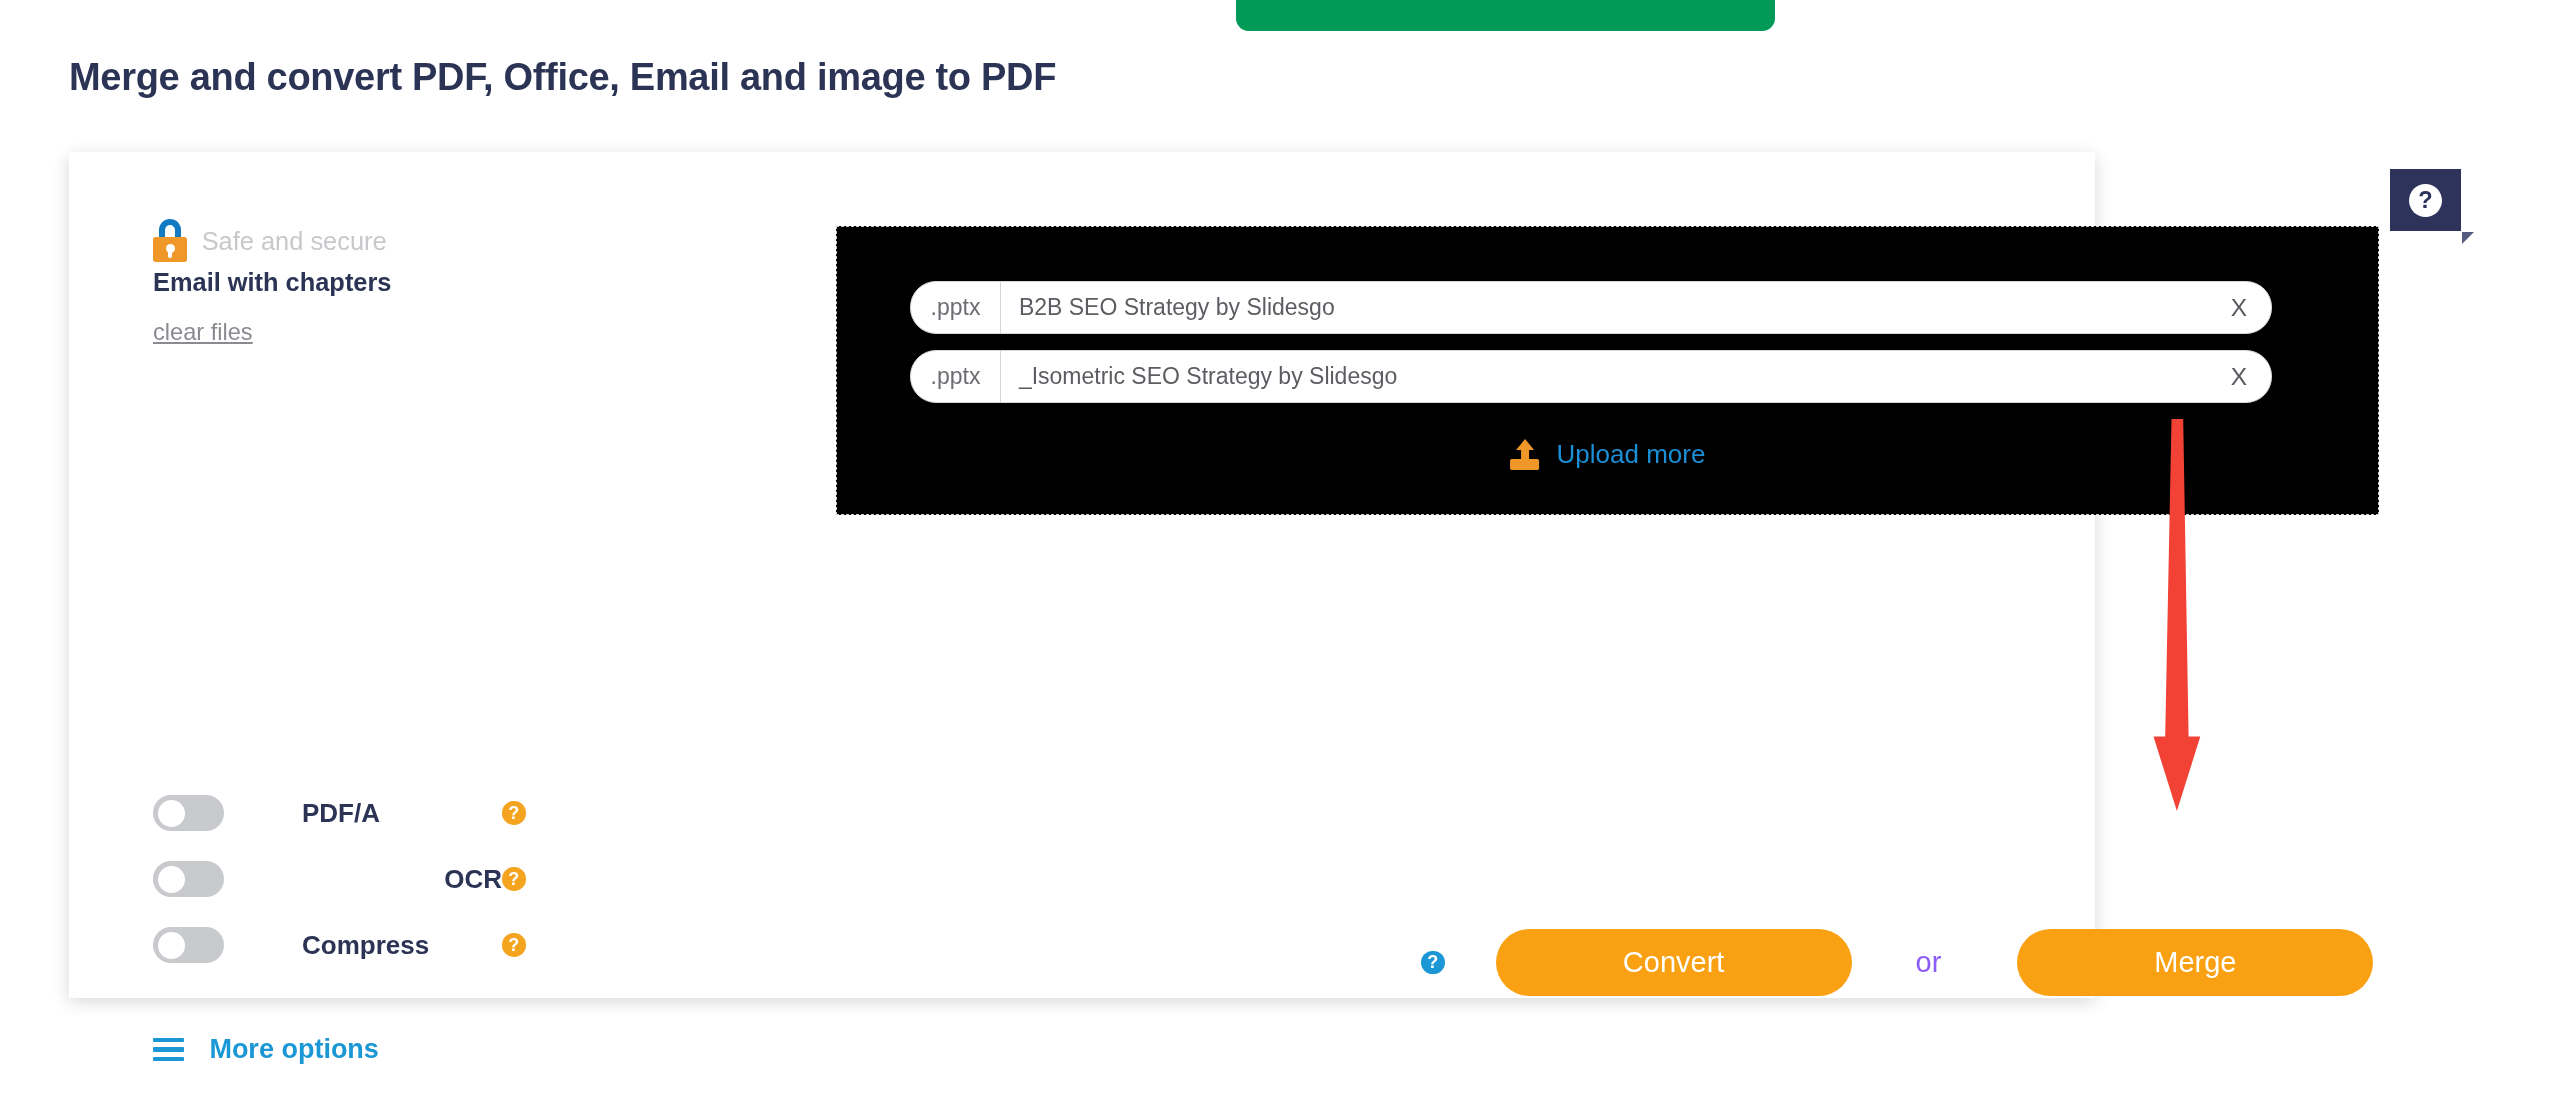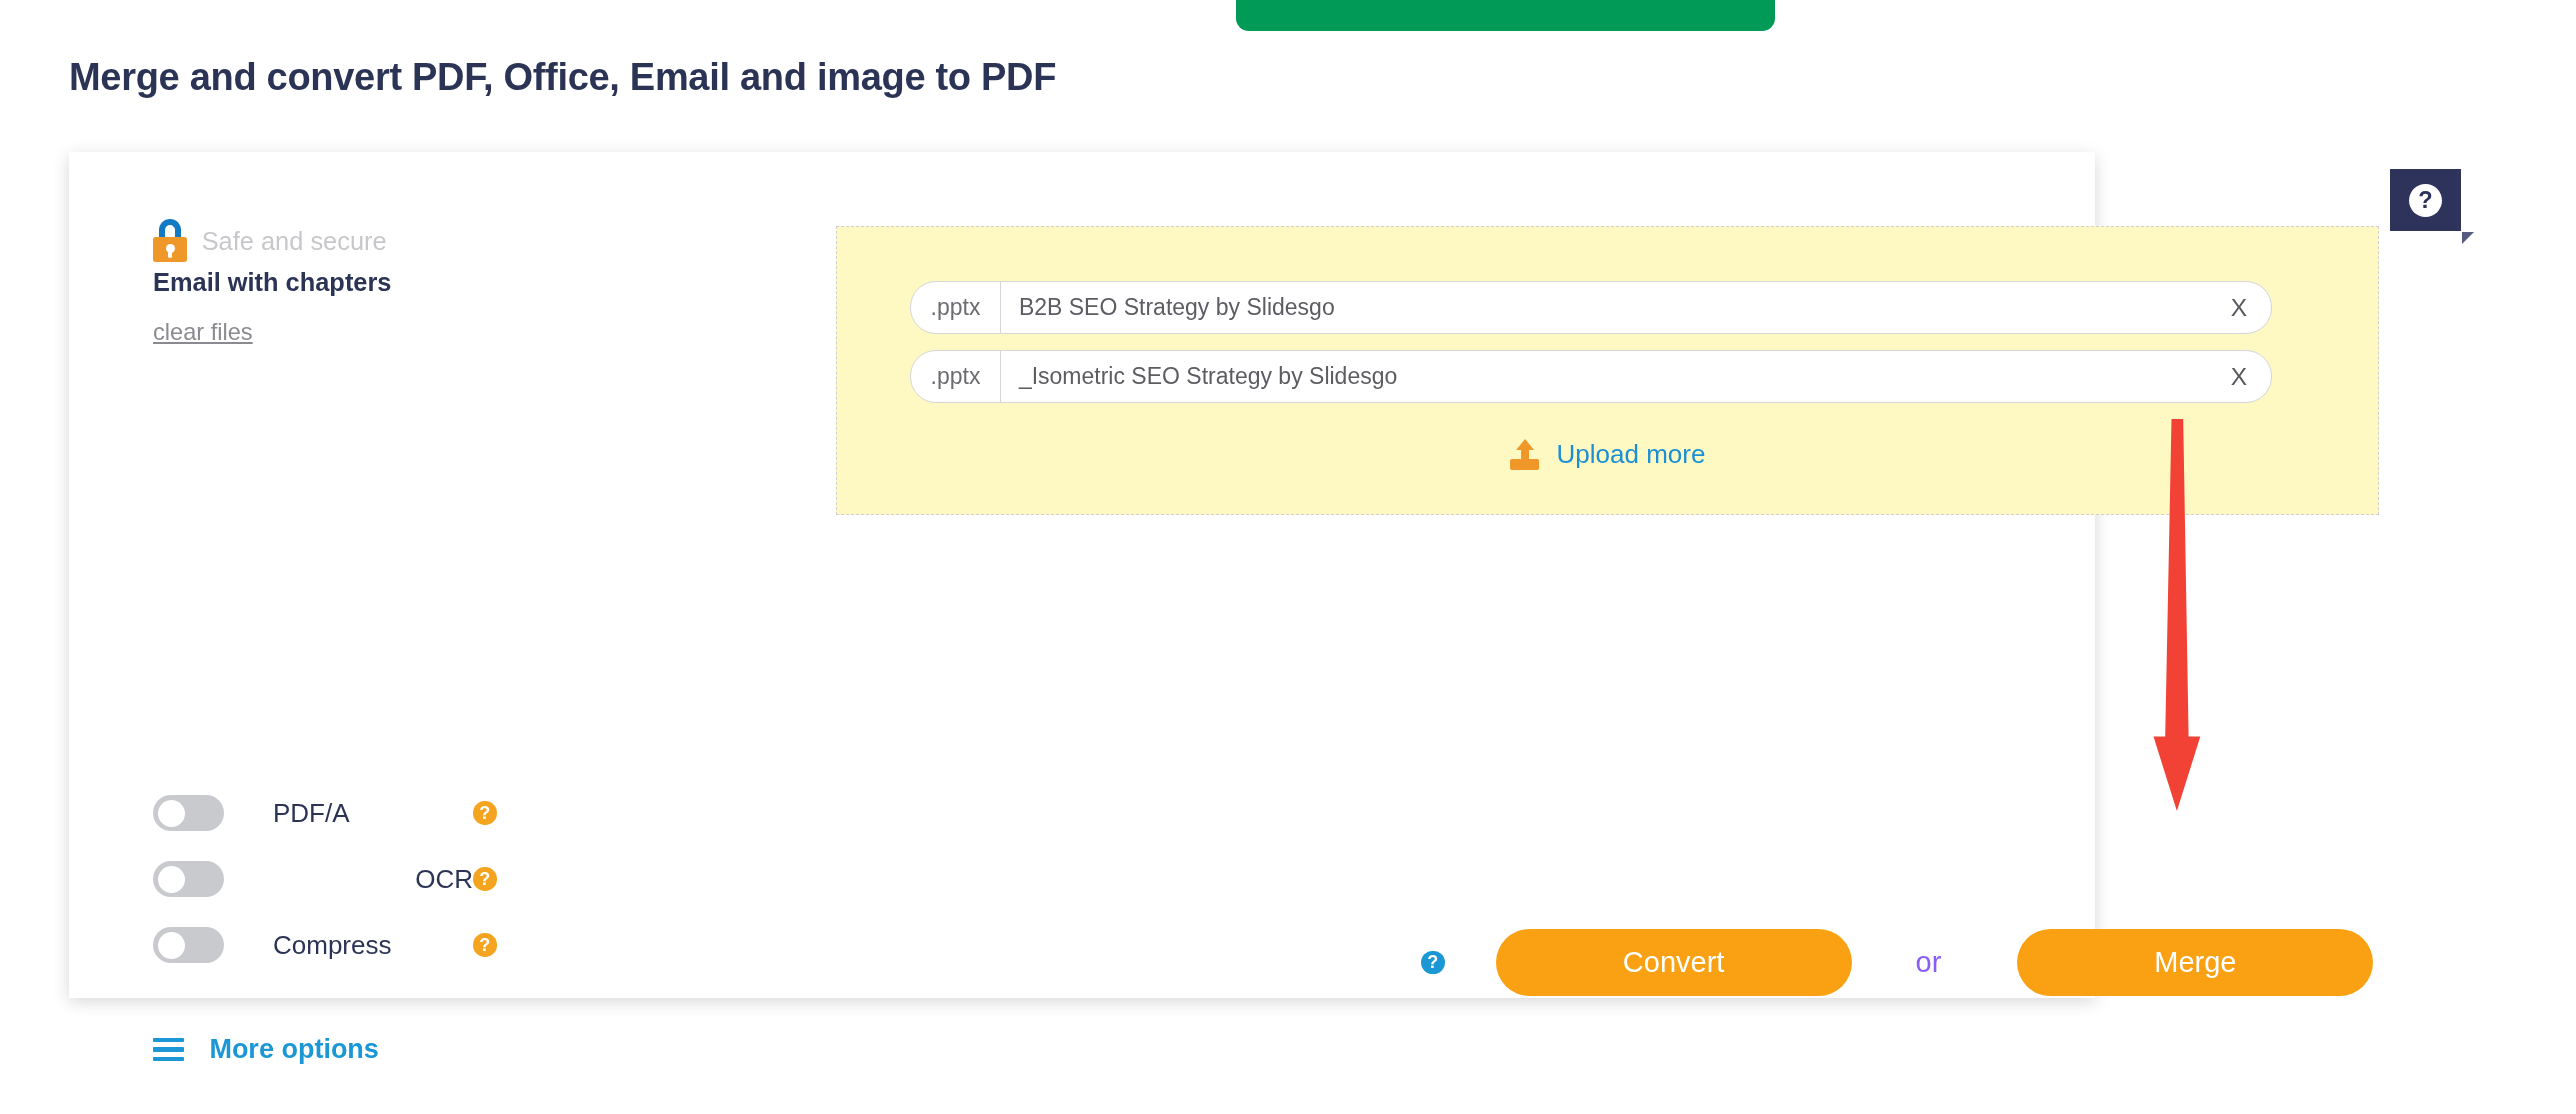--- a/index.html
+++ b/index.html
@@ -147,23 +147,23 @@
   .switch .knob {
     position: absolute;
     left: 4.5px;
     top: 4.5px;
     width: 27px;
     height: 27px;
     background: #ffffff;
     border-radius: 50%;
   }
   .toggle-label {
-    margin-left: 49px;
+    margin-left: 78px;
     font-size: 26px;
-    font-weight: normal;
+    font-weight: bold;
     color: #2c3456;
     flex: 0 0 auto;
     min-width: 200px;
   }
   .help-dot {
     width: 23.6px;
     height: 23.6px;
     border-radius: 50%;
     background: #f5a41f;
     color: #ffffff;
@@ -207,21 +207,21 @@
   }
 
   
   .dropzone {
     position: absolute;
     left: 767px;
     top: 74px;
     width: 1543px;
     height: 289px;
     border: 1.8px dashed #cfcfd4;
-    background: #fef9c3;
+    background: #000000;
     box-sizing: border-box;
   }
   .file-list {
     position: absolute;
     left: 73px;
     top: 54px;
     width: 1362px;
   }
   .file-row {
     height: 53px;

